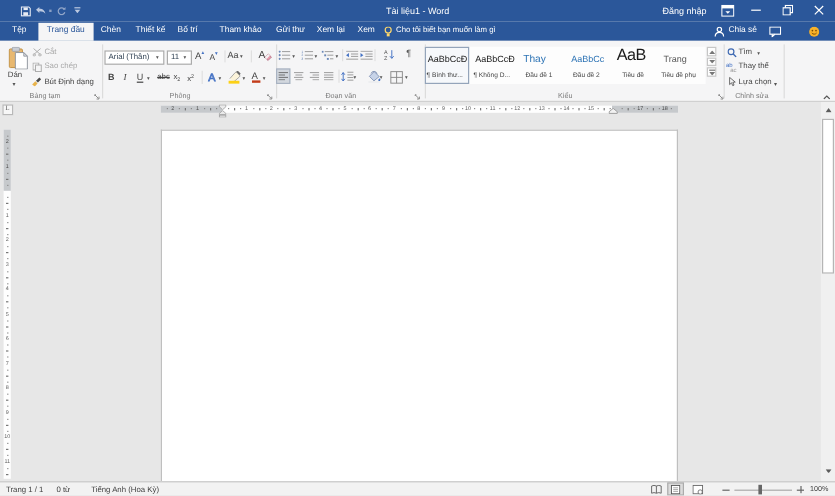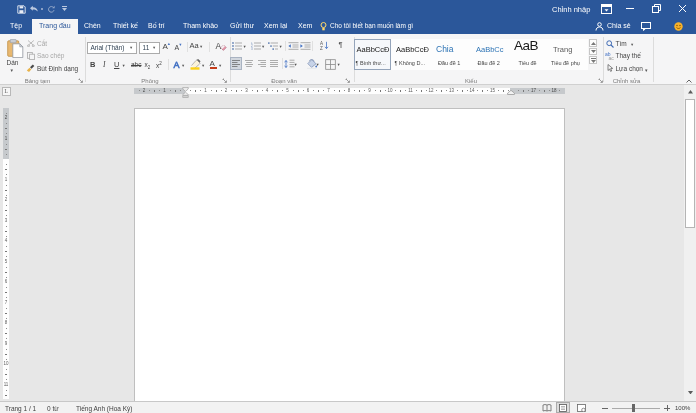--- a/index.html
+++ b/index.html
@@ -33,21 +33,22 @@
   </svg>
   <div class="t" style="left:41px;top:8px;width:2px;height:2px;background:#8aa0c5"></div>
   <svg class="t" style="left:47px;top:5px" width="8" height="8" viewBox="0 0 8 8">
     <path d="M6.5 2.6 A2.8 2.8 0 1 0 7 5.2" fill="none" stroke="#93a7c9" stroke-width="1"></path>
     <path d="M7.6 0.8 v2.4 h-2.4 z" fill="#93a7c9"></path>
   </svg>
   <div class="t" style="left:62px;top:5.5px;width:5px;height:1px;background:#bcc9e0"></div>
   <svg class="t" style="left:62px;top:8px" width="5" height="3" viewBox="0 0 5 3">
       <path d="M0 0 L2.5 3 L5 0 Z" fill="#bcc9e0"></path>
     </svg>
-  <div class="t" style="left:552px;top:5px;color:#fff;font-size:7.5px">Chỉnh nhập</div>
+  <div class="t" style="left:0;width:696px;text-align:center;top:5px;color:#fff;font-size:7.5px">Tài liệu1  -  Word</div>
+  <div class="t" style="left:552px;top:5px;color:#fff;font-size:7.5px">Đăng nhập</div>
   <svg class="t" style="left:601px;top:4px" width="11" height="10" viewBox="0 0 11 10">
     <rect x="0.5" y="0.5" width="10" height="9" fill="none" stroke="#fff" stroke-width="1"></rect>
     <rect x="0.5" y="0.5" width="10" height="2.5" fill="#fff"></rect>
     <path d="M5.5 7.5 l-2 -2.2 h4 z" fill="#fff"></path>
   </svg>
   <div class="t" style="left:626px;top:8px;width:8px;height:1px;background:#fff"></div>
   <svg class="t" style="left:652px;top:4px" width="9" height="9" viewBox="0 0 9 9">
     <rect x="0.5" y="2.5" width="6" height="6" fill="none" stroke="#fff" stroke-width="1"></rect>
     <path d="M2.5 2.5 v-2 h6 v6 h-2" fill="none" stroke="#fff" stroke-width="1"></path>
   </svg>
@@ -234,21 +235,21 @@
     <path d="M1 2 V1 h1 M1 1 L4 4 M4.5 2.5 V4.5 H2.5" stroke="#888" stroke-width="0.8" fill="none"></path>
   </svg>
   <div class="sep" style="left:353.5px"></div>
 
   <div class="t" style="left:354px;top:4.5px;width:234px;height:31px;background:#fdfdfd"></div>
   <div class="t" style="left:353.5px;top:4.5px;width:37.5px;height:31px;background:#f6f8fb;border:1px solid #94a4ba"></div>
   <div class="t" style="left:356.5px;top:11px;font-size:7.5px;color:#1a1a1a">AaBbCcĐ</div>
   <div class="t" style="left:355.5px;top:25.5px;font-size:5.5px;color:#444">¶ Bình thư...</div>
   <div class="t" style="left:396px;top:11px;font-size:7.5px;color:#1a1a1a">AaBbCcĐ</div>
   <div class="t" style="left:394.5px;top:25.5px;font-size:5.5px;color:#444">¶ Không D...</div>
-  <div class="t" style="left:436px;top:9.5px;font-size:8.5px;color:#2e74b5">Chia</div>
+  <div class="t" style="left:436px;top:9.5px;font-size:8.5px;color:#2e74b5">Thay</div>
   <div class="t" style="left:438px;top:25.5px;font-size:5.5px;color:#444">Đầu đề 1</div>
   <div class="t" style="left:476px;top:11px;font-size:7.5px;color:#2e74b5">AaBbCc</div>
   <div class="t" style="left:477.5px;top:25.5px;font-size:5.5px;color:#444">Đầu đề 2</div>
   <div class="t" style="left:514px;top:3.5px;font-size:13.5px;color:#1a1a1a;letter-spacing:-0.5px">AaB</div>
   <div class="t" style="left:518.5px;top:25.5px;font-size:5.5px;color:#444">Tiêu đề</div>
   <div class="t" style="left:553px;top:11px;font-size:7.5px;color:#5a5a5a">Trang</div>
   <div class="t" style="left:551px;top:25.5px;font-size:5.5px;color:#444">Tiêu đề phụ</div>
   <div class="t" style="left:589px;top:5px;width:8px;height:7.5px;border:1px solid #c6c6c6;background:#fdfdfd"></div>
   <svg class="t" style="left:590.5px;top:7.5px" width="5" height="3" viewBox="0 0 5 3">
       <path d="M0 3 L2.5 0 L5 3 Z" fill="#777"></path>

